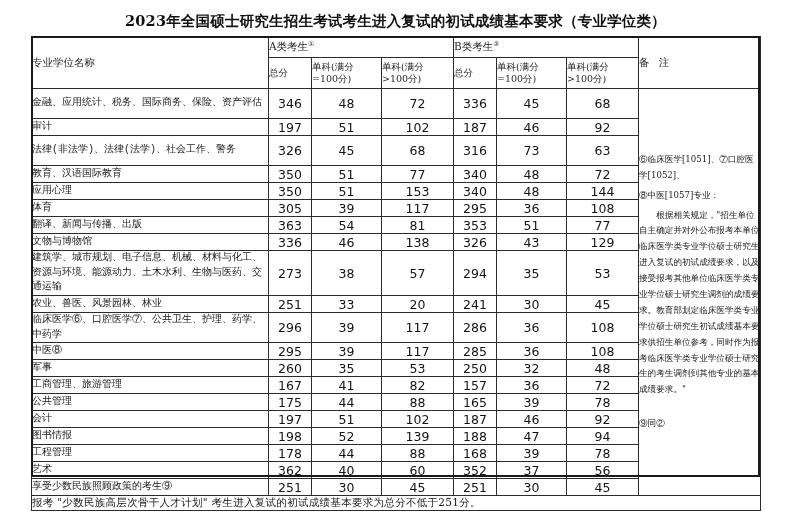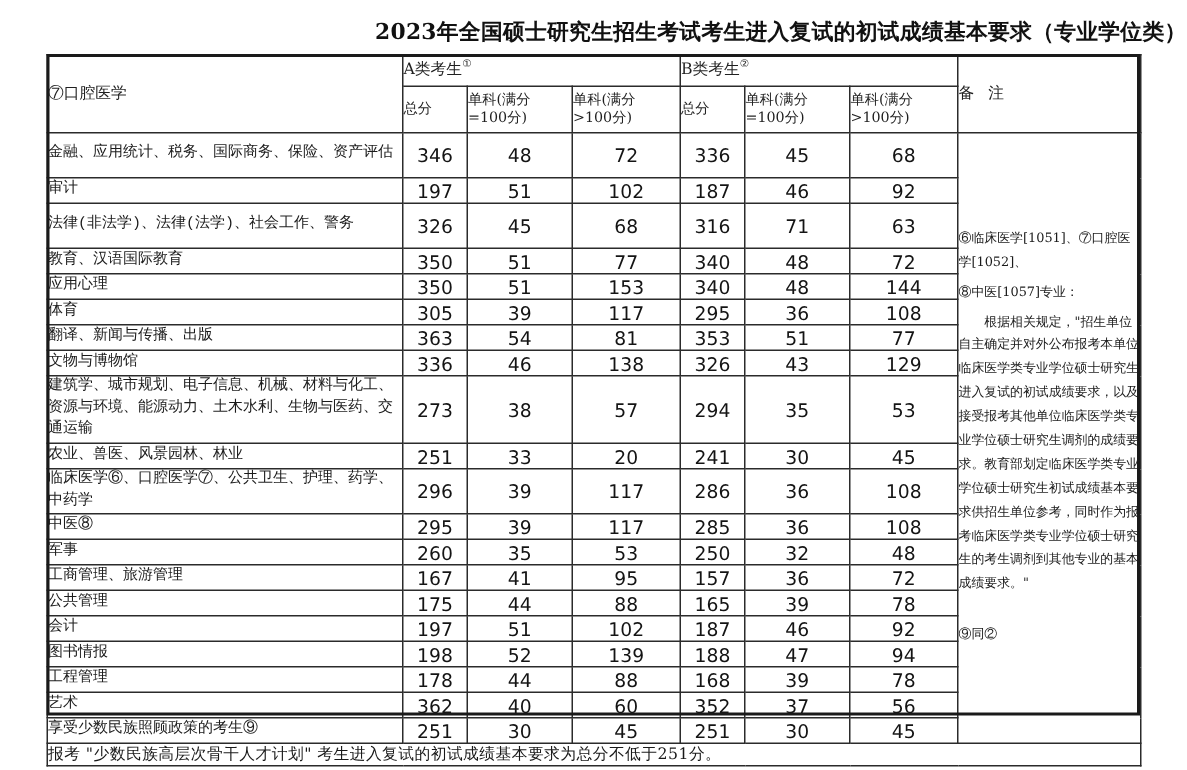--- a/index.html
+++ b/index.html
@@ -18,21 +18,21 @@
     position: relative;
     width: 791px;
     height: 513px;
     box-sizing: border-box;
   }
   .doc-title {
     position: absolute;
     top: 12px;
     left: 0;
     width: 791px;
-    text-align: right;
+    text-align: center;
     font-size: 14.5px;
     font-weight: bold;
     letter-spacing: 0.2px;
     color: #111;
     font-family: "DejaVu Serif", "Liberation Serif", serif;
   }
   table.main-table {
     position: absolute;
     left: 31px;
     top: 36px;
@@ -147,21 +147,21 @@
       <col style="width:43px">
       <col style="width:70px">
       <col style="width:72px">
       <col style="width:43px">
       <col style="width:70px">
       <col style="width:72px">
       <col style="width:122px">
     </colgroup>
     <thead>
       <tr>
-        <th class="hdr hdr-name" rowspan="2">⑦口腔医学</th>
+        <th class="hdr hdr-name" rowspan="2">专业学位名称</th>
         <th class="hdr hdr-group" colspan="3"><span>A类考生</span><sup>①</sup></th>
         <th class="hdr hdr-group" colspan="3"><span>B类考生</span><sup>②</sup></th>
         <th class="hdr hdr-note" rowspan="2">备 注</th>
       </tr>
       <tr>
         <th class="hdr hdr-sub">总分</th>
         <th class="hdr hdr-sub"><span>单科(满分</span><br><span>=100分)</span></th>
         <th class="hdr hdr-sub"><span>单科(满分</span><br><span>&gt;100分)</span></th>
         <th class="hdr hdr-sub">总分</th>
         <th class="hdr hdr-sub"><span>单科(满分</span><br><span>=100分)</span></th>
@@ -193,21 +193,21 @@
           <td class="num-cell">187</td>
           <td class="num-cell">46</td>
           <td class="num-cell">92</td>
         </tr>
         <tr class="r-tall-2">
           <td class="name-cell">法律(非法学)、法律(法学)、社会工作、警务</td>
           <td class="num-cell">326</td>
           <td class="num-cell">45</td>
           <td class="num-cell">68</td>
           <td class="num-cell">316</td>
-          <td class="num-cell">71</td>
+          <td class="num-cell">73</td>
           <td class="num-cell">63</td>
         </tr>
         <tr class="r-norm">
           <td class="name-cell">教育、汉语国际教育</td>
           <td class="num-cell">350</td>
           <td class="num-cell">51</td>
           <td class="num-cell">77</td>
           <td class="num-cell">340</td>
           <td class="num-cell">48</td>
           <td class="num-cell">72</td>
@@ -290,21 +290,21 @@
           <td class="num-cell">35</td>
           <td class="num-cell">53</td>
           <td class="num-cell">250</td>
           <td class="num-cell">32</td>
           <td class="num-cell">48</td>
         </tr>
         <tr class="r-norm">
           <td class="name-cell">工商管理、旅游管理</td>
           <td class="num-cell">167</td>
           <td class="num-cell">41</td>
-          <td class="num-cell">95</td>
+          <td class="num-cell">82</td>
           <td class="num-cell">157</td>
           <td class="num-cell">36</td>
           <td class="num-cell">72</td>
         </tr>
         <tr class="r-norm">
           <td class="name-cell">公共管理</td>
           <td class="num-cell">175</td>
           <td class="num-cell">44</td>
           <td class="num-cell">88</td>
           <td class="num-cell">165</td>

